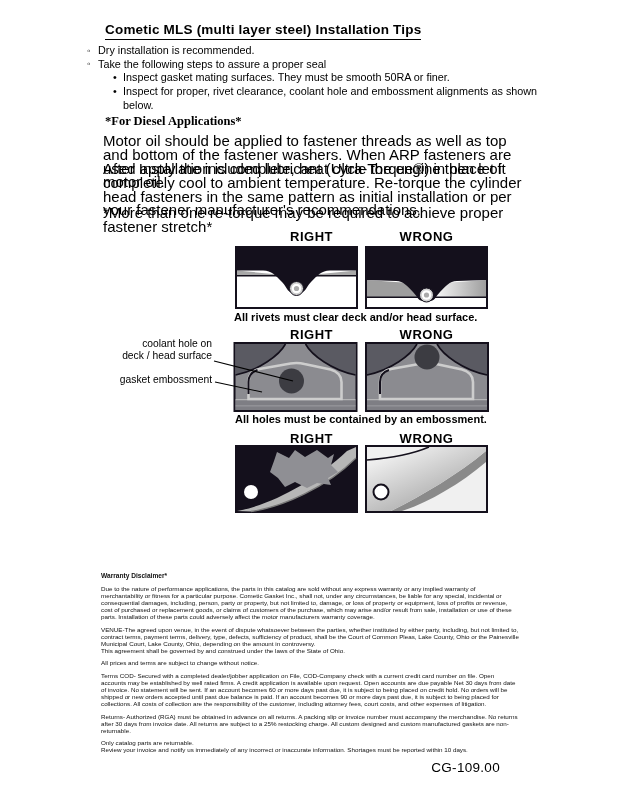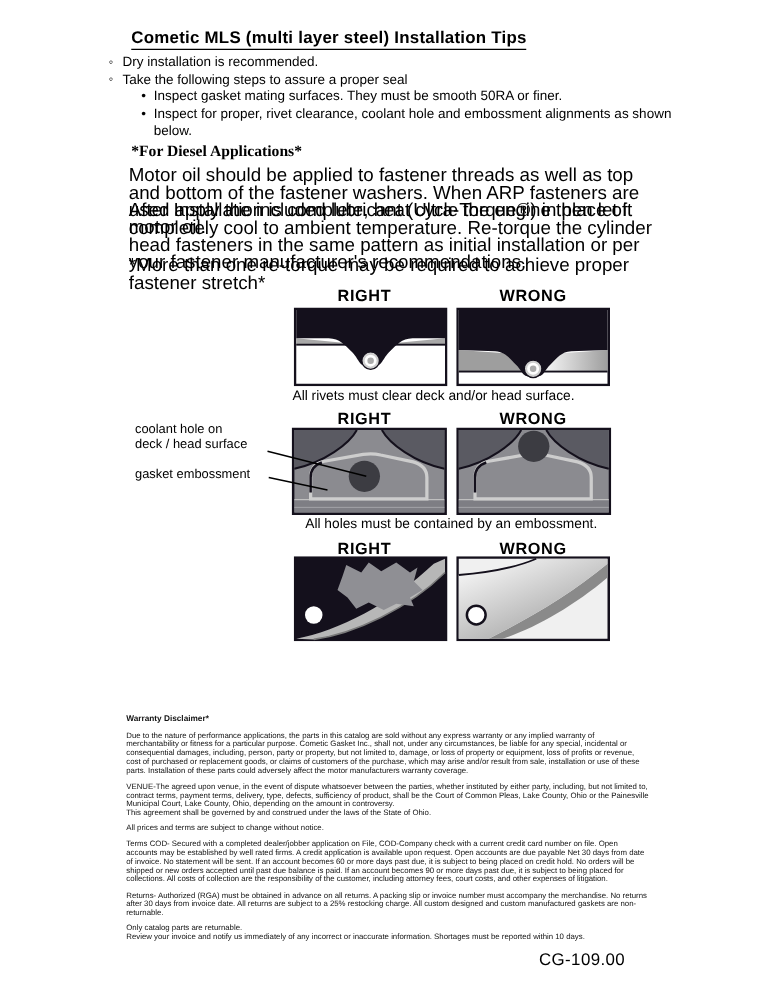--- a/index.html
+++ b/index.html
@@ -16,36 +16,36 @@
   .sb::before{content:"•";position:absolute;left:26px;top:-0.5px;}
 
   .diesel-h{position:absolute;left:105px;top:114px;margin:0;font-size:12.5px;font-weight:bold;font-family:Liberation Serif, serif;}
   .body{position:absolute;left:103px;width:424px;margin:0;font-size:15px;line-height:13.8px;}
   .p1{top:134px;}
   .p2{top:162px;}
   .note{top:206px;}
 
   .rw{position:absolute;width:123px;text-align:center;font-size:13px;font-weight:bold;letter-spacing:.5px;}
   .h-r1{top:229px;} .h-r2{top:327px;} .h-r3{top:431px;}
-  .hL{left:230px;} .hR{left:365px;}
+  .hL{left:250px;} .hR{left:365px;}
 
   .panel{position:absolute;}
   .r1p1{left:235px;top:246px;width:123px;height:63px;}
   .r1p2{left:365px;top:246px;width:123px;height:63px;}
   .r2p1{left:233px;top:342px;width:125px;height:70px;}
   .r2p2{left:365px;top:342px;width:124px;height:70px;}
   .r3p1{left:235px;top:445px;width:123px;height:68px;}
   .r3p2{left:365px;top:445px;width:123px;height:68px;}
 
-  .cap{position:absolute;font-size:11px;font-weight:normal;white-space:pre-line;line-height:12.5px;}
+  .cap{position:absolute;font-size:11px;font-weight:bold;white-space:pre-line;line-height:12.5px;}
   .cap1{left:234px;top:311px;}
   .cap2{left:233px;top:413px;width:256px;text-align:center;}
   .cap3{left:235px;top:511px;}
 
-  .dlabel{position:absolute;left:108px;width:104px;text-align:left;font-size:10.3px;
+  .dlabel{position:absolute;left:108px;width:104px;text-align:right;font-size:10.3px;
           line-height:12px;white-space:pre-line;}
   .dl1{top:338px;} .dl2{top:374px;}
   .leads{position:absolute;left:105px;top:330px;width:270px;height:80px;pointer-events:none;}
 
   .legal{position:absolute;left:101px;top:572px;width:418px;color:#111;}
   .legal-h{font-size:6.6px;font-weight:bold;margin:0 0 6px 0;}
   .lp{font-size:6.25px;line-height:7.05px;margin:0 0 5.5px 0;white-space:pre-line;}
 
   .pagenum{position:absolute;left:360px;top:760px;width:140px;text-align:right;
            font-size:13.5px;letter-spacing:.3px;}

